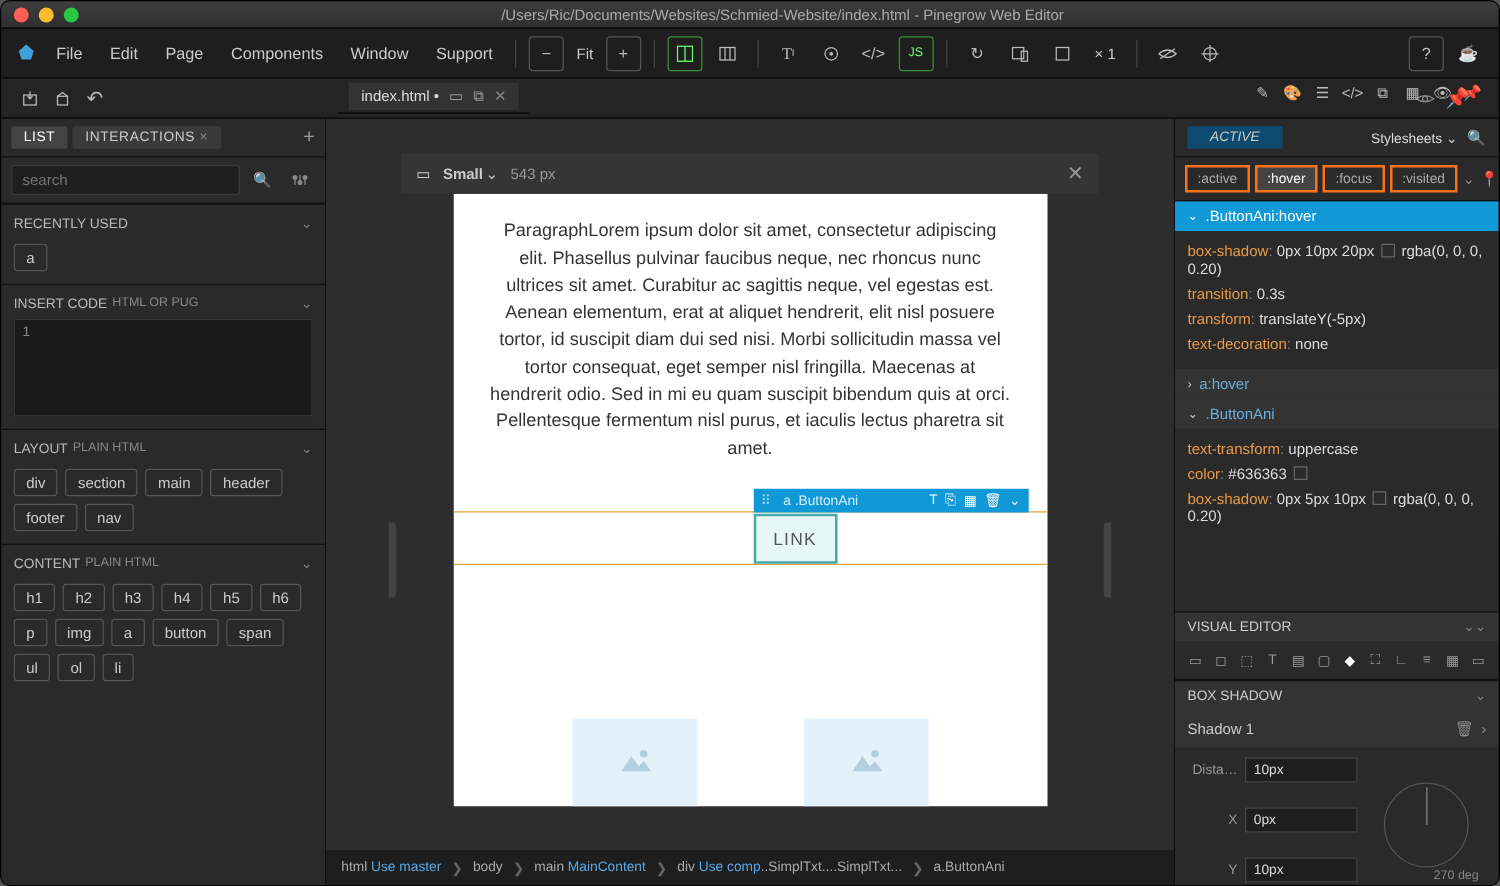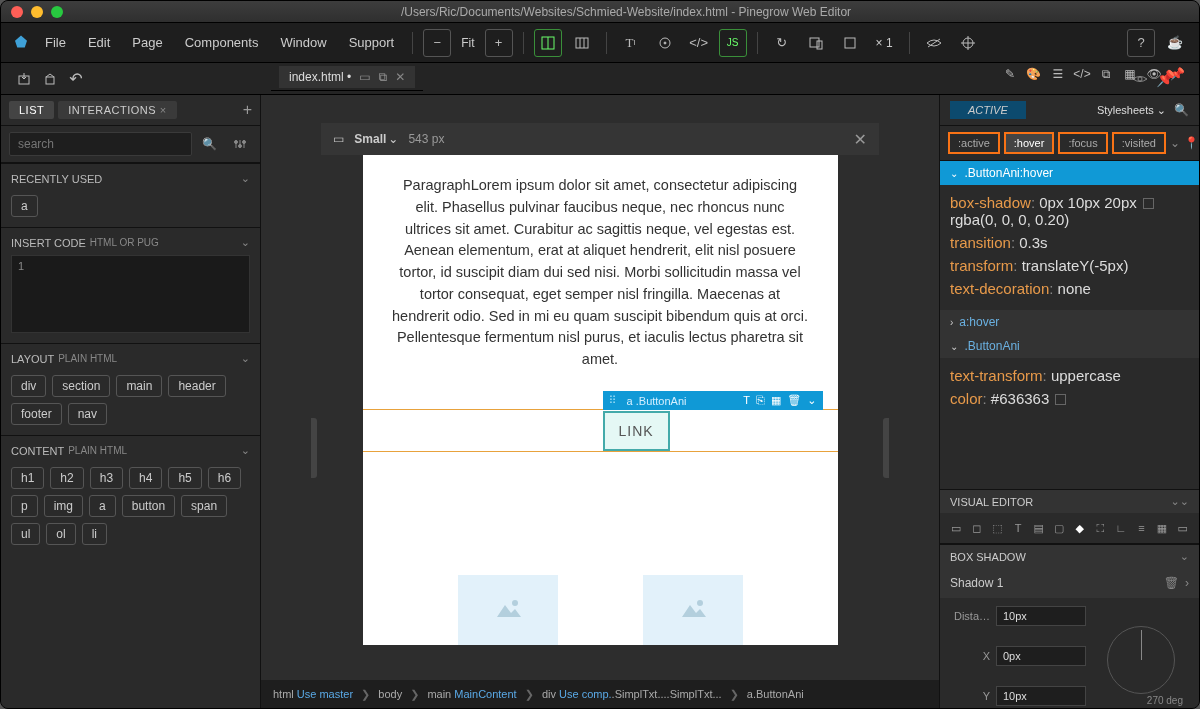--- a/index.html
+++ b/index.html
@@ -88,21 +88,21 @@
 .rp-top .stylesheets { margin-left: auto; font-size: 11px; color:#ddd; cursor:pointer;}
 .pseudo-row { display: flex; align-items: center; padding: 6px 8px; gap: 4px; border-bottom: 1px solid #111;}
 .pseudo-chip { border: 2px solid #f97316; padding: 3px 8px; font-size: 11px; cursor:pointer; color:#aaa;}
 .pseudo-chip.sel { background: #444; color: #fff; }
 .pseudo-row .pin { margin-left:auto; color:#888;}
 .rules-scroll { flex: 1; overflow: hidden; }
 .rule-hdr { background: #1099d6; color: #fff; padding: 5px 10px; font-size: 12px; display: flex; align-items: center; }
 .rule-hdr.dark { background: #333; color: #ccc; }
 .rule-hdr .chev2 { margin-right: 6px; font-size: 10px;}
 .rule-body { padding: 6px 10px 10px; background: #2a2a2a; }
-.prop-line { padding: 3px 0; font-size: 15px; }
+.prop-line { padding: 3px 0; font-size: 12px; }
 .prop-name { color: #e89a4a; }
 .prop-sep { color: #888; }
 .prop-val { color: #ddd; }
 .swatch { display:inline-block; width:11px; height:11px; border:1px solid #666; vertical-align:-1px; margin:0 2px;}
 .ve-hdr { background: #333; padding: 5px 10px; font-size: 11px; border-top: 1px solid #111; display:flex; align-items:center;}
 .ve-hdr .dblchev { margin-left:auto; color:#888;}
 .ve-icons { display: flex; padding: 6px 8px; gap: 4px; border-bottom: 1px solid #111;}
 .ve-icons .vei { width: 18px; height: 18px; display:flex; align-items:center; justify-content:center; color:#999; font-size:11px; cursor:pointer;}
 .shadow-row { display: flex; align-items: flex-end; padding: 8px 10px; background: #333; }
 .shadow-row .trash { margin-left: auto; color: #888; cursor:pointer; }
@@ -422,20 +422,21 @@
           <span style="color:#6ab0e0;">a:hover</span>
         </div>
 
         <div class="rule-hdr dark">
           <span class="chev2">⌄</span>
           <span style="color:#6ab0e0;">.ButtonAni</span>
         </div>
         <div class="rule-body" id="rule3-body">
             <div class="prop-line"><span class="prop-name">text-transform</span><span class="prop-sep">:&nbsp;</span><span class="prop-val">uppercase</span></div>
             <div class="prop-line"><span class="prop-name">color</span><span class="prop-sep">:&nbsp;</span><span class="prop-val">#636363</span> <span class="swatch"></span></div>
+            <div class="prop-line"><span class="prop-name">box-shadow</span><span class="prop-sep">:&nbsp;</span><span class="prop-val">0px 5px 10px</span> <span class="swatch"></span> <span class="prop-val">rgba(0, 0, 0, 0.20)</span></div>
           </div>
       </div>
 
       <div class="ve-hdr">
         <span>VISUAL EDITOR</span>
         <span class="dblchev">⌄⌄</span>
       </div>
       <div class="ve-icons">
         <div class="vei">▭</div>
         <div class="vei">◻</div>

